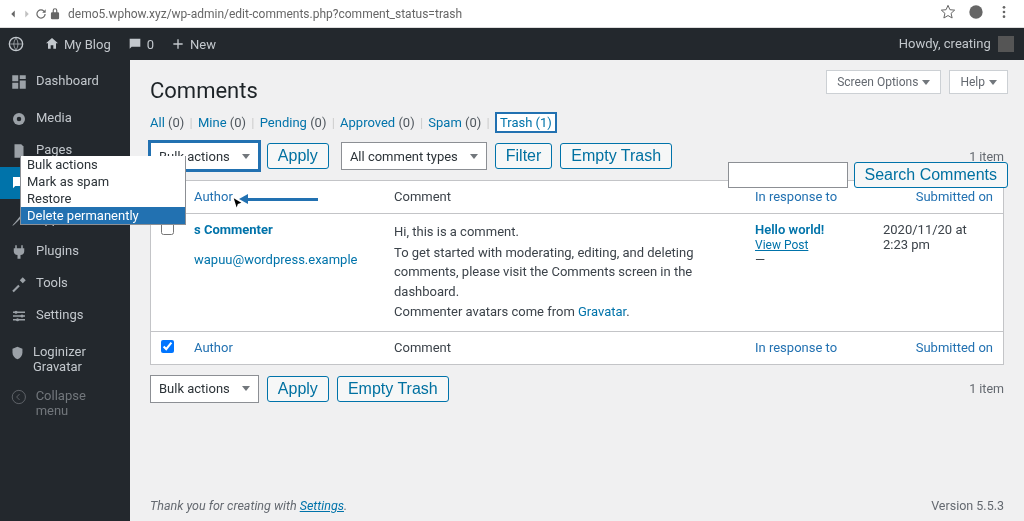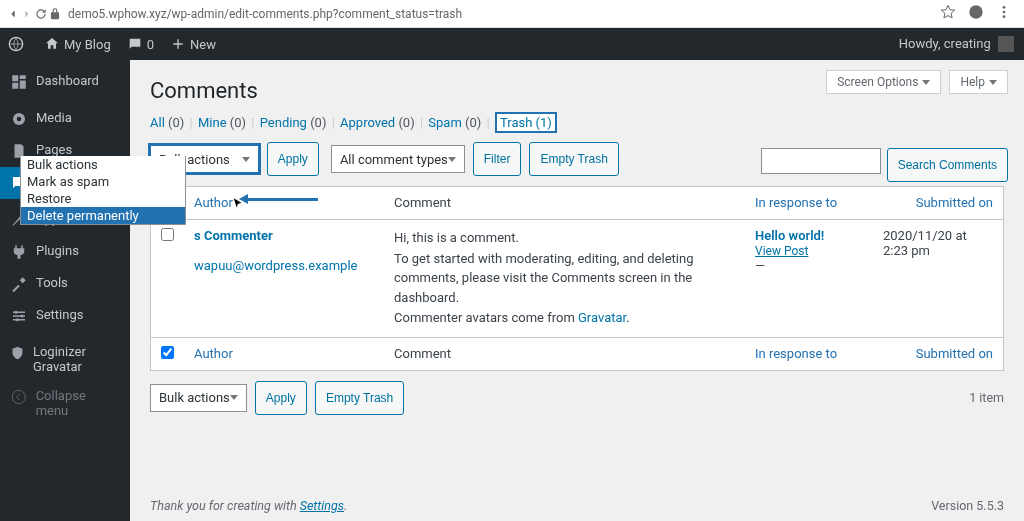--- a/index.html
+++ b/index.html
@@ -31,28 +31,28 @@
     .top-btns{position:absolute;top:10px;right:16px;display:flex;gap:8px}
     .top-panel{background:#fff;border:1px solid #ccd0d4;padding:4px 10px;font-size:12px;color:#646970;cursor:pointer;display:flex;align-items:center;gap:4px}
     .tri{display:inline-block;width:0;height:0;border-left:4px solid transparent;border-right:4px solid transparent;border-top:5px solid #72777c}
     h1{font-size:22px;font-weight:400;color:#1d2327;padding-top:18px;margin-bottom:12px}
 
     .subsubsub{font-size:13px;color:#646970;margin-bottom:8px}
     .subsubsub a{color:#0073aa;text-decoration:none}
     .subsubsub .count{color:#50575e}
     .subsubsub .current{background:#fff;border:2px solid #2271b1;padding:1px 3px;color:#0073aa}
     .sep{color:#ccc;padding:0 2px}
-    .search-row{position:absolute;top:88px;right:16px;display:flex;gap:6px}
+    .search-row{position:absolute;top:102px;right:16px;display:flex;gap:6px}
     .search-input{width:120px;height:26px;border:1px solid #8c8f94;background:#fff;padding:0 4px}
-    .button{background:#f6f7f7;border:1px solid #0073aa;color:#0071a1;padding:0 10px;height:34px;cursor:pointer;border-radius:3px;font-size:12px;display:inline-flex;align-items:center}
+    .button{background:#f6f7f7;border:1px solid #0073aa;color:#0071a1;padding:0 10px;height:26px;cursor:pointer;border-radius:3px;font-size:16px;display:inline-flex;align-items:center}
 
     .tablenav{display:flex;align-items:center;gap:8px;padding:4px 0}
     .select{border:1px solid #2271b1;background:#fff;height:28px;padding:0 8px;display:inline-flex;align-items:center;gap:12px;font-size:13px;color:#2c3338;cursor:pointer}
     .select.hasfocus{outline:2px solid #2271b1;outline-offset:0}
-    .select-plain{border:1px solid #8c8f94;background:#fff;height:28px;padding:12px 8px;display:inline-flex;align-items:center;font-size:13px;color:#2c3338}
+    .select-plain{border:1px solid #8c8f94;background:#fff;height:28px;padding:12px 8px;display:inline-flex;align-items:center;gap:12px;font-size:13px;color:#2c3338}
     .items-count{margin-left:auto;color:#646970;font-size:12.5px}
 
     .dropdown{position:absolute;top:156px;left:20px;width:166px;background:#fff;border:1px solid #8c8f94;border-top:none;z-index:50;font-size:13px}
     .dd-item{padding:1px 6px;cursor:pointer;color:#2c3338}
     .dd-item.hover{background:#2271b1;color:#fff}
     .cursor{position:absolute;top:197px;left:232px;z-index:60;pointer-events:none}
     .cursor svg{width:14px;height:14px;fill:#000}
     .arrow{position:absolute;top:198px;left:248px;z-index:48;pointer-events:none}
     .arrow-line{width:70px;height:3px;background:#2271b1}
     .arrow-head{position:absolute;left:-9px;top:-4px;width:0;height:0;border-top:5px solid transparent;border-bottom:5px solid transparent;border-right:9px solid #2271b1}

